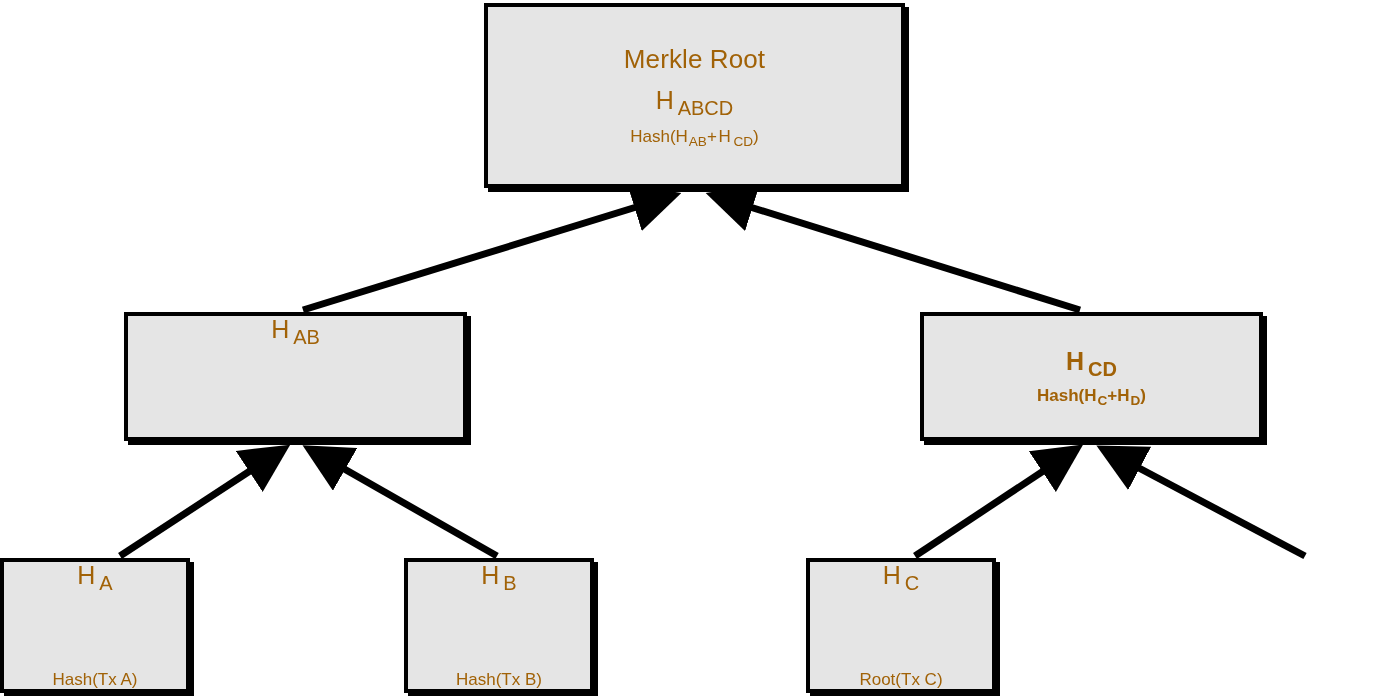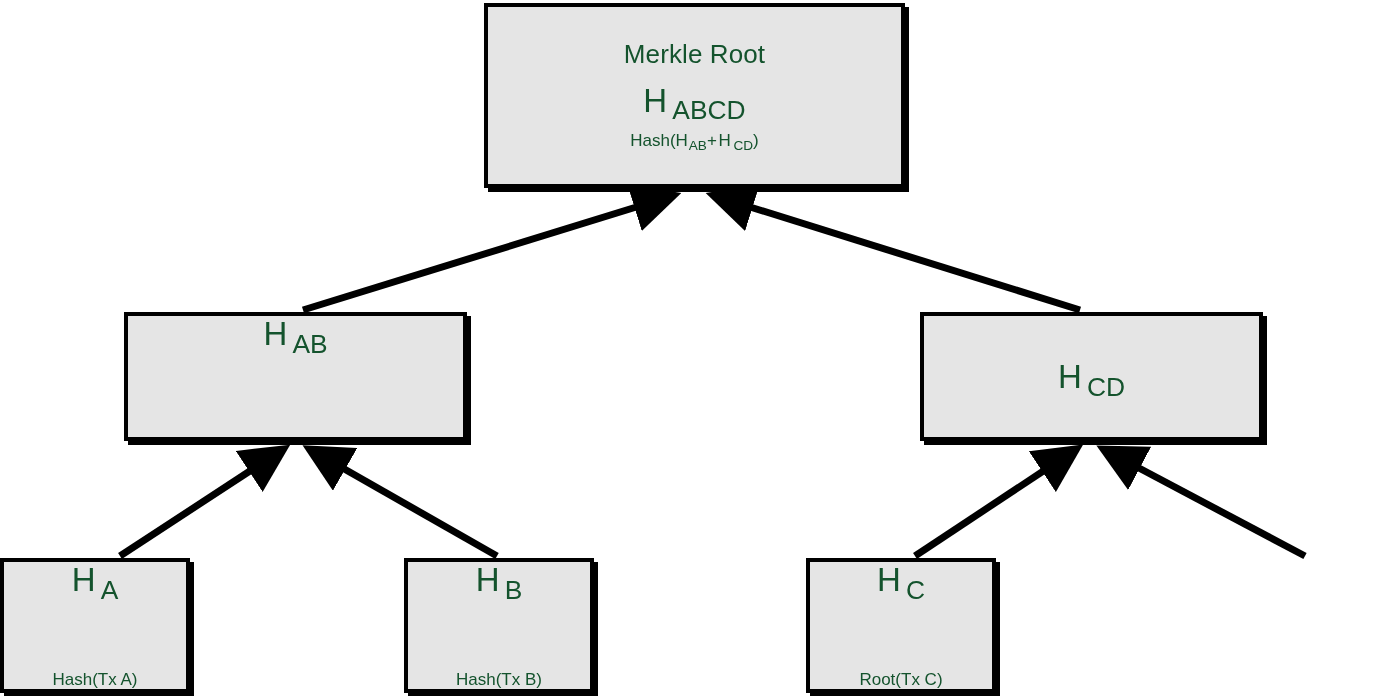--- a/index.html
+++ b/index.html
@@ -28,37 +28,37 @@
   .node {
     position: absolute;
     box-sizing: border-box;
     background: #e5e5e5;
     border: 4px solid #000000;
     box-shadow: 4px 4px 0 #000000;
     display: flex;
     flex-direction: column;
     align-items: center;
     justify-content: center;
-    color: #14532d;
+    color: #a16207;
     z-index: 2;
   }
   .node-line {
     white-space: nowrap;
     text-align: center;
     line-height: 1.08;
   }
   .t-title {
     font-size: 25px;
     letter-spacing: 0.1px;
   }
   .t-hash {
     font-size: 17px;
   }
   .t-sub-host {
-    font-size: 33px;
+    font-size: 25px;
   }
   sub {
     font-size: 0.80em;
     line-height: 0;
     vertical-align: baseline;
     position: relative;
     top: 0.30em;
     padding-left: 0.07em;
   }
   .gap-small { display: inline-block; width: 0.10em; }
@@ -79,20 +79,21 @@
     height: 129px;
     gap: 12px;
     justify-content: space-between;
   }
   #node-cd {
     left: 920px;
     top: 312px;
     width: 343px;
     height: 129px;
     gap: 12px;
+    font-weight: bold;
   }
   
   .leaf {
     top: 558px;
     width: 190px;
     height: 135px;
     gap: 10px;
     justify-content: space-between;
   }
   #node-a { left: 0px; }
@@ -138,20 +139,23 @@
   <div class="node" id="node-ab">
     <div class="node-line t-sub-host">
       <span>H</span><span class="gap-small"></span><sub>AB</sub>
     </div>
   </div>
 
   <div class="node" id="node-cd">
     <div class="node-line t-sub-host">
       <span>H</span><span class="gap-small"></span><sub>CD</sub>
     </div>
+    <div class="node-line t-hash">
+      <span>Hash(H</span><sub>C</sub><span>+</span><span>H</span><sub>D</sub><span>)</span>
+    </div>
   </div>
 
   <div class="node leaf" id="node-a">
     <div class="node-line t-sub-host">
       <span>H</span><span class="gap-small"></span><sub>A</sub>
     </div>
     <div class="node-line t-hash">Hash(Tx A)</div>
   </div>
 
   <div class="node leaf" id="node-b">

